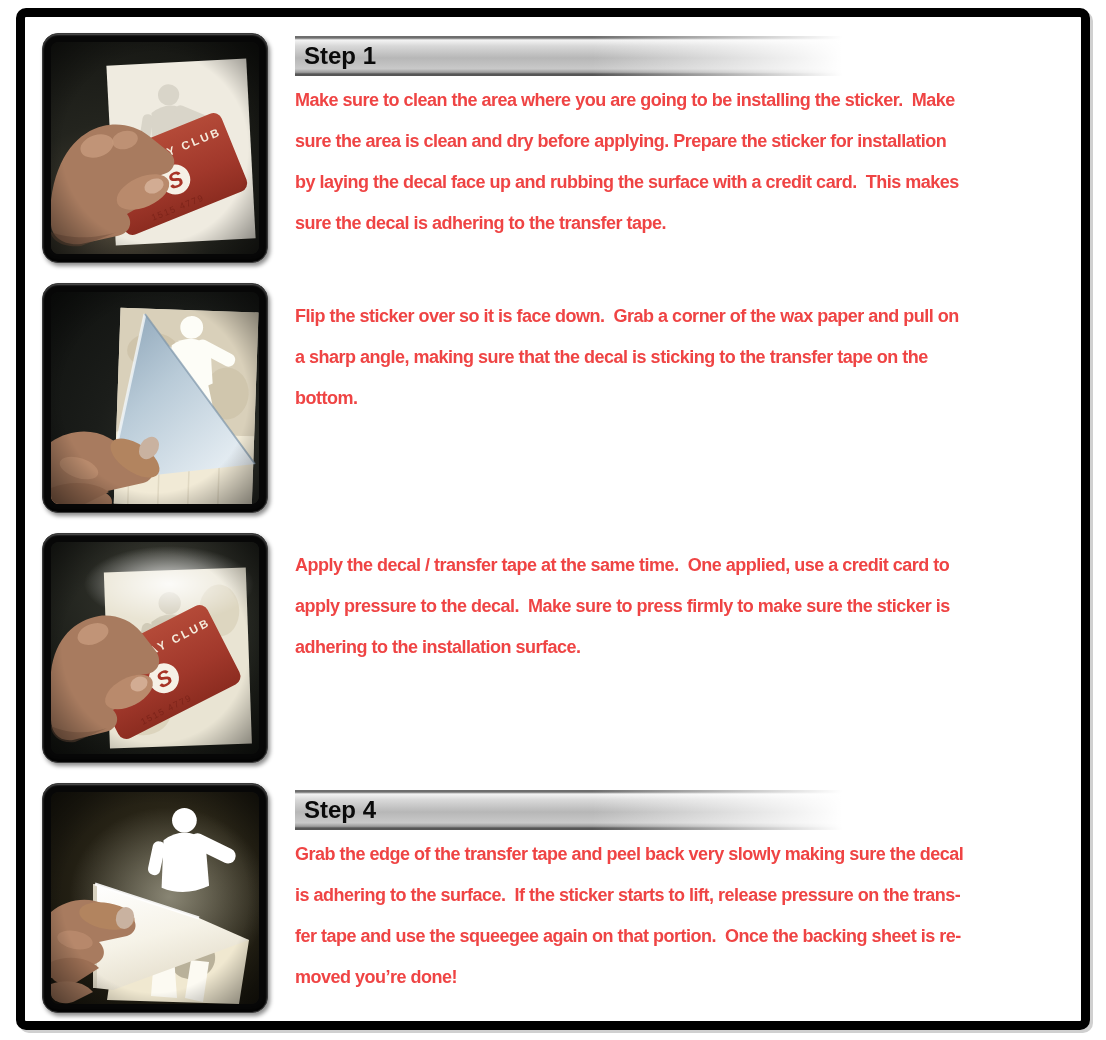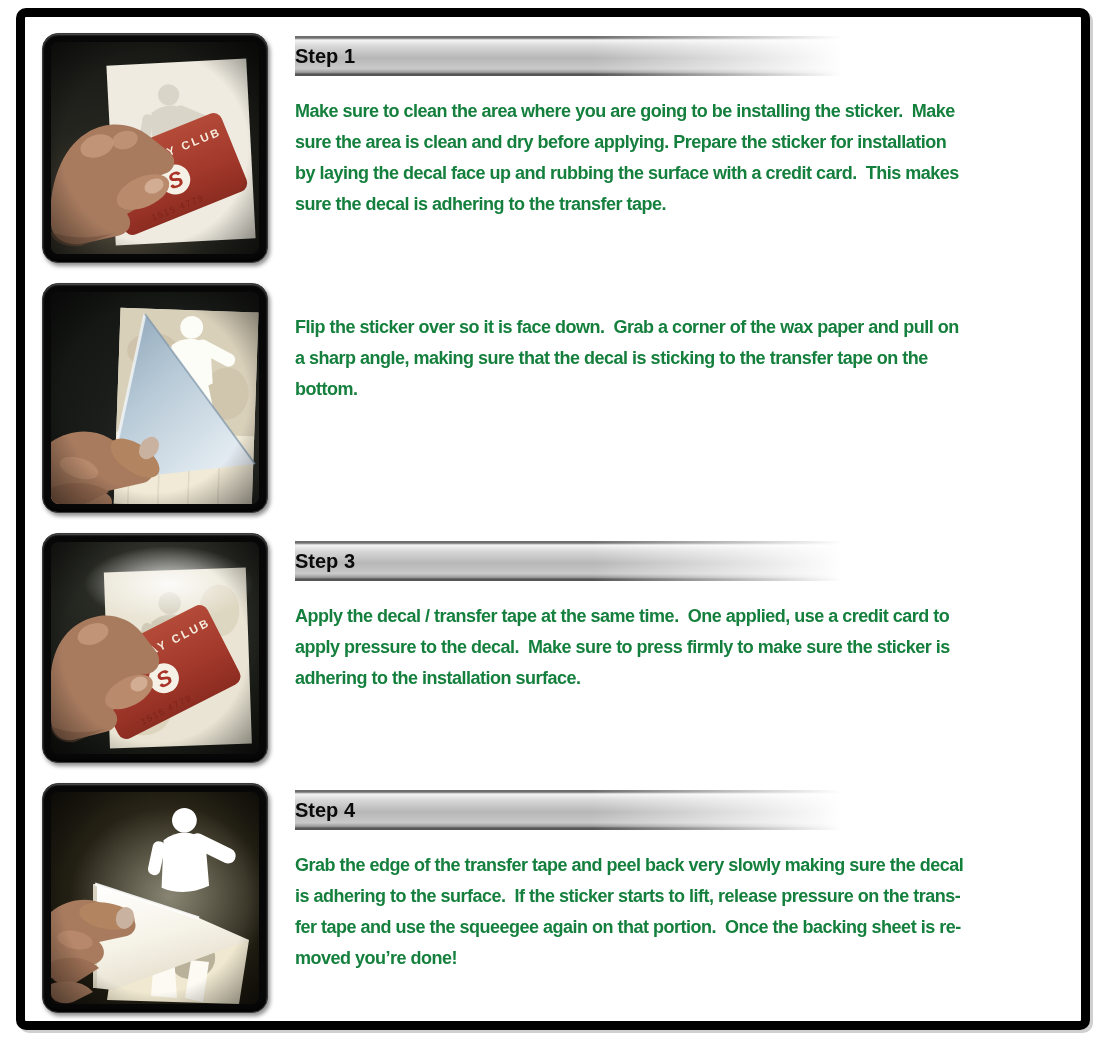--- a/index.html
+++ b/index.html
@@ -24,26 +24,26 @@
   .p1{top:33px;} .p2{top:283px;} .p3{top:533px;} .p4{top:783px;}
   .textcol{position:absolute;left:295px;width:782px;}
   .t1{top:36px;} .t2{top:292px;} .t3{top:541px;} .t4{top:790px;}
   .step-bar{
     height:40px;width:100%;
     background:
       linear-gradient(to right, rgba(255,255,255,0) 0%, rgba(255,255,255,0) 38%, #ffffff 70%),
       linear-gradient(to bottom, #6e6e6e 0px, #6e6e6e 2px, #f4f4f4 4px, #d8d8d8 10px, #b7b7b7 55%, #c9c9c9 82%, #9a9a9a 91%, #565656 95%, #565656 100%);
   }
   .step-label{
-    display:inline-block;font-size:20px;font-weight:bold;color:#0a0a0a;
-    line-height:40px;letter-spacing:0;
+    display:inline-block;font-size:24px;font-weight:bold;color:#0a0a0a;
+    padding-left:9px;line-height:40px;letter-spacing:0;
   }
   .step-body{
-    margin-top:20px;font-size:18px;font-weight:bold;color:#15803d;
-    line-height:31px;letter-spacing:-0.5px;white-space:pre-wrap;
+    margin-top:4px;font-size:18px;font-weight:bold;color:#ef4444;
+    line-height:41px;letter-spacing:-0.5px;white-space:pre-wrap;
   }
   .step-note{
     margin-top:16px;font-size:18px;font-weight:bold;color:#0d0d0d;
     line-height:33px;letter-spacing:-0.5px;white-space:pre-wrap;
   }
 </style>
 </head>
 <body>
 
 <div class="sheet-border"></div>
@@ -271,23 +271,20 @@
 sure the decal is adhering to the transfer tape.</div>
 </div>
 
 <div class="textcol t2">
   <div class="step-body">Flip the sticker over so it is face down.  Grab a corner of the wax paper and pull on
 a sharp angle, making sure that the decal is sticking to the transfer tape on the
 bottom.</div>
 </div>
 
 <div class="textcol t3">
-  <div class="step-bar">
-    <span class="step-label">Step 3</span>
-  </div>
   <div class="step-body">Apply the decal / transfer tape at the same time.  One applied, use a credit card to
 apply pressure to the decal.  Make sure to press firmly to make sure the sticker is
 adhering to the installation surface.</div>
 </div>
 
 <div class="textcol t4">
   <div class="step-bar">
     <span class="step-label">Step 4</span>
   </div>
   <div class="step-body">Grab the edge of the transfer tape and peel back very slowly making sure the decal

